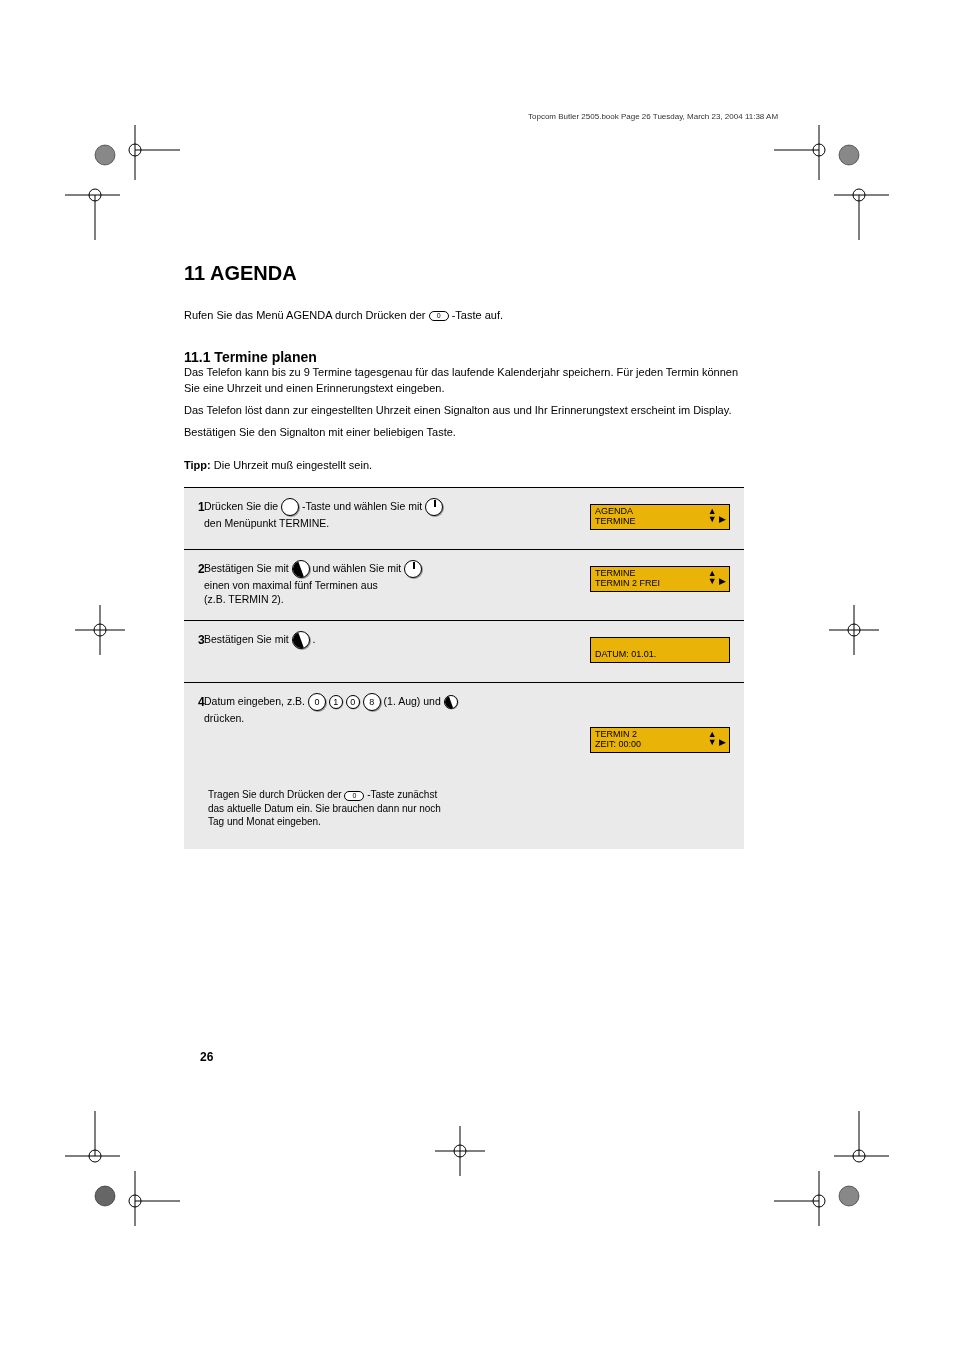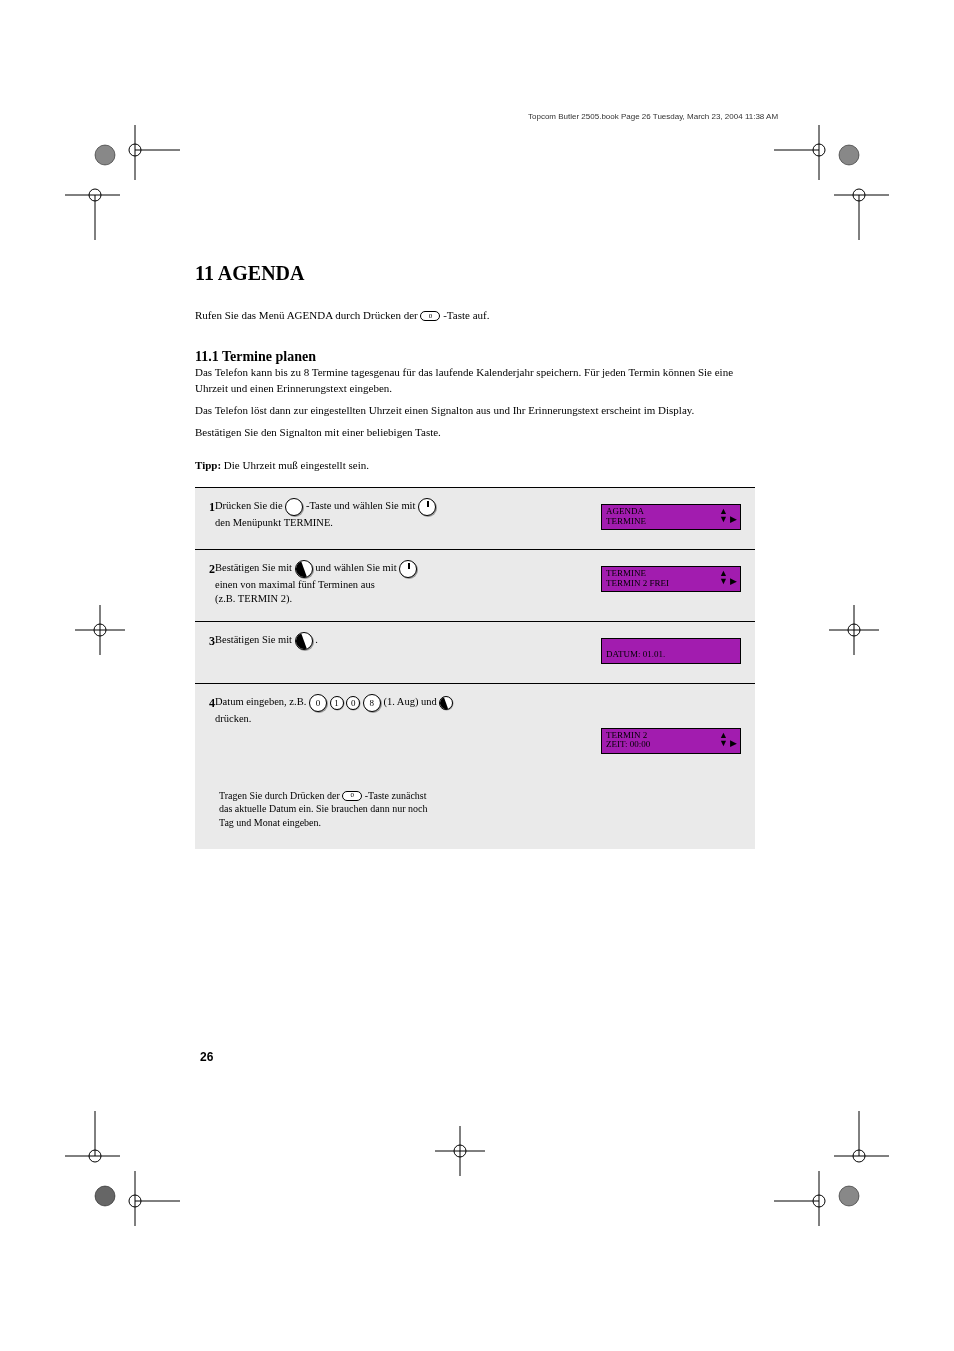--- a/index.html
+++ b/index.html
@@ -6,24 +6,23 @@
   body {
     width: 954px;
     height: 1351px;
     background: #fff;
     font-family: Arial, Helvetica, sans-serif;
     position: relative;
     color: #000;
   }
   .content {
     position: absolute;
-    left: 195px;
+    left: 184px;
     top: 262px;
     width: 560px;
-    font-family: Liberation Serif, serif;
   }
   .page-title {
     font-size: 20px;
     font-weight: bold;
     margin-bottom: 24px;
   }
   .intro-line {
     font-size: 11px;
   }
   .section-heading {
@@ -63,21 +62,21 @@
   .row-body {
     margin-left: 6px;
     font-size: 10.5px;
     line-height: 1.35;
   }
   .row-body-narrow { width: 300px; }
   .display-box {
     position: absolute;
     right: 14px;
     border: 1.5px solid #000;
-    background: #a21caf;
+    background: #eab308;
     width: 140px;
     height: 26px;
     font-size: 9px;
     padding: 2px 4px;
     line-height: 1.1;
   }
   .display-box.top { top: 16px; }
   .display-arrows {
     position: absolute;
     right: 3px;
@@ -235,21 +234,21 @@
   <h1 class="page-title">11 AGENDA</h1>
 
   <p class="intro-line">
     <span>Rufen Sie das Menü AGENDA durch Drücken der</span>
     <span class="pill"></span>
     <span>-Taste auf.</span>
   </p>
 
   <h2 class="section-heading">11.1 Termine planen</h2>
 
-  <p class="body-text">Das Telefon kann bis zu 8 Termine tagesgenau für das laufende Kalenderjahr speichern. Für jeden Termin können Sie eine Uhrzeit und einen Erinnerungstext eingeben.</p>
+  <p class="body-text">Das Telefon kann bis zu 9 Termine tagesgenau für das laufende Kalenderjahr speichern. Für jeden Termin können Sie eine Uhrzeit und einen Erinnerungstext eingeben.</p>
   <p class="body-text">Das Telefon löst dann zur eingestellten Uhrzeit einen Signalton aus und Ihr Erinnerungstext erscheint im Display.</p>
   <p class="body-text">Bestätigen Sie den Signalton mit einer beliebigen Taste.</p>
 
   <p class="tip">
     <b>Tipp:</b>
     <span>Die Uhrzeit muß eingestellt sein.</span>
   </p>
 
   <div class="table-wrap">
 

